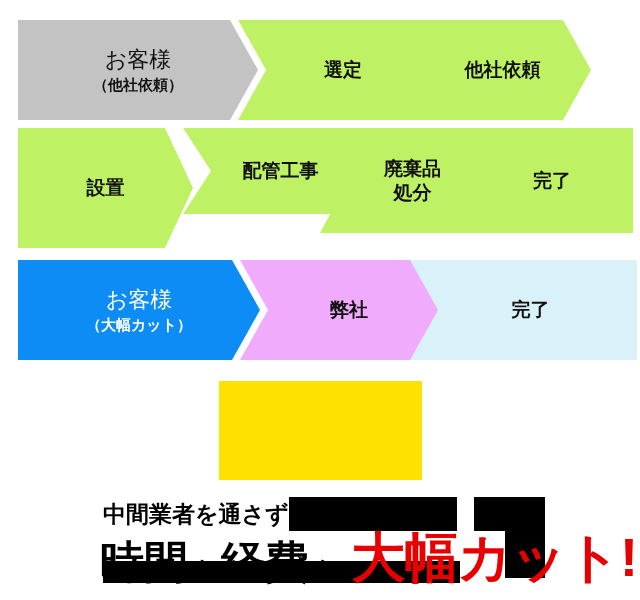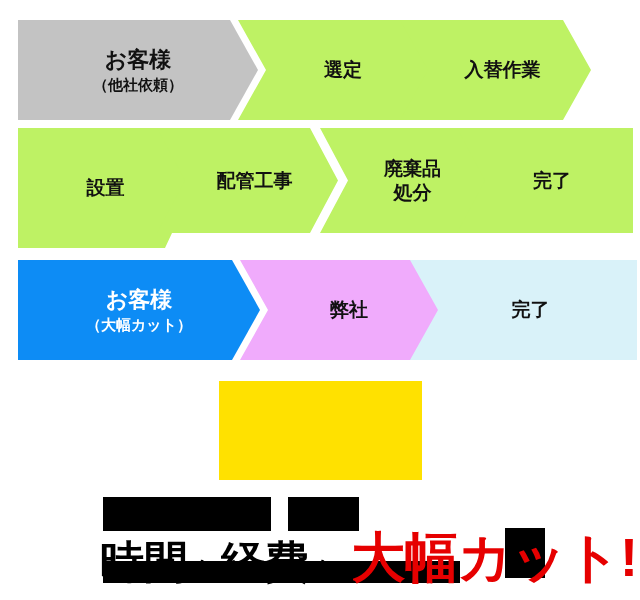--- a/index.html
+++ b/index.html
@@ -3,21 +3,21 @@
 <meta charset="utf-8">
 <style>
   html,body{margin:0;padding:0;background:#ffffff;}
   body{font-family:"Liberation Sans","DejaVu Sans",sans-serif;}
   .stage{position:relative;width:640px;height:600px;background:#ffffff;overflow:hidden;}
 
   
   .seg{position:absolute;display:flex;align-items:center;justify-content:center;
        text-align:center;color:#111;}
   .seg .lbl{font-weight:700;font-size:19px;line-height:1.25;}
-  .seg .lbl-big{font-weight:700;font-size:22px;line-height:1.3;display:block;}
+  .seg .lbl-big{font-weight:400;font-size:22px;line-height:1.3;display:block;}
   .seg .lbl-sub{font-weight:700;font-size:15px;line-height:1.3;display:block;}
 
   .chev-first{clip-path:polygon(0 0, calc(100% - 28px) 0, 100% 50%, calc(100% - 28px) 100%, 0 100%);}
   .chev-mid{clip-path:polygon(0 0, calc(100% - 28px) 0, 100% 50%, calc(100% - 28px) 100%, 0 100%, 28px 50%);
             padding-left:14px;}
   .chev-flat{clip-path:polygon(0 0, 100% 0, 100% 100%, 0 100%, 28px 50%);padding-left:14px;}
 
   .c-dark{background:#c3c3c3;}
   .c-light{background:#bef264;}
   .c-blue{background:#0d8cf5;color:#ffffff;}
@@ -50,27 +50,27 @@
   <div class="seg c-dark chev-first" style="left:18px;top:20px;width:240px;height:100px;">
     <div>
       <span class="lbl-big">お客様</span>
       <span class="lbl-sub">（他社依頼）</span>
     </div>
   </div>
   <div class="seg c-light chev-mid" style="left:238px;top:20px;width:182px;height:100px;">
     <span class="lbl">選定</span>
   </div>
   <div class="seg c-light chev-mid" style="left:400px;top:20px;width:177px;height:100px;">
-    <span class="lbl">入替作業</span>
+    <span class="lbl">他社依頼</span>
   </div>
 
   <div class="seg c-light chev-first" style="left:18px;top:128px;width:175px;height:120px;">
     <span class="lbl">設置</span>
   </div>
-  <div class="seg c-light chev-mid" style="left:157px;top:128px;width:167px;height:105px;">
+  <div class="seg c-light chev-mid" style="left:183px;top:128px;width:167px;height:86px;">
     <span class="lbl">配管工事</span>
   </div>
   <div class="seg c-light chev-mid" style="left:320px;top:128px;width:157px;height:105px;">
     <div style="text-align:center;">
       <span class="lbl" style="display:block;">廃棄品</span>
       <span class="lbl" style="display:block;">処分</span>
     </div>
   </div>
   <div class="seg c-light chev-flat" style="left:457px;top:128px;width:162px;height:105px;">
     <span class="lbl">完了</span>
@@ -85,20 +85,21 @@
   <div class="seg c-lblue chev-mid" style="left:240px;top:260px;width:190px;height:100px;">
     <span class="lbl">弊社</span>
   </div>
   <div class="seg c-llblue chev-flat" style="left:410px;top:260px;width:213px;height:100px;">
     <span class="lbl">完了</span>
   </div>
 
   <div class="yellow-box"></div>
 
   <div class="cap-line1">
+    <span class="cap-lead">中間業者を通さず</span>
     <span class="blk blk-a"></span>
     <span class="blk-gap"></span>
     <span class="blk blk-b"></span>
   </div>
 
   <div class="bar-under"></div>
   <div class="blk-right"></div>
 
   <div class="cap-line2">
     <span class="red-word">時間</span>

